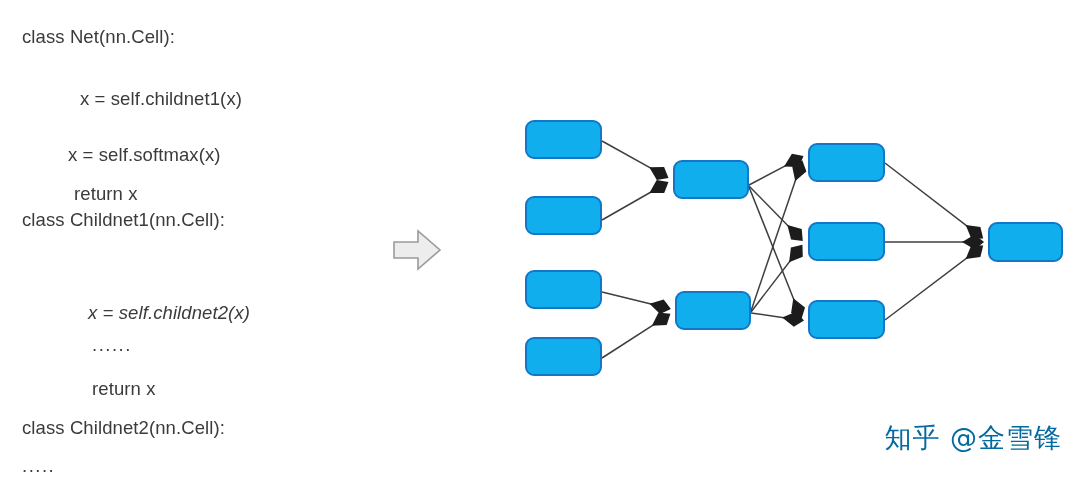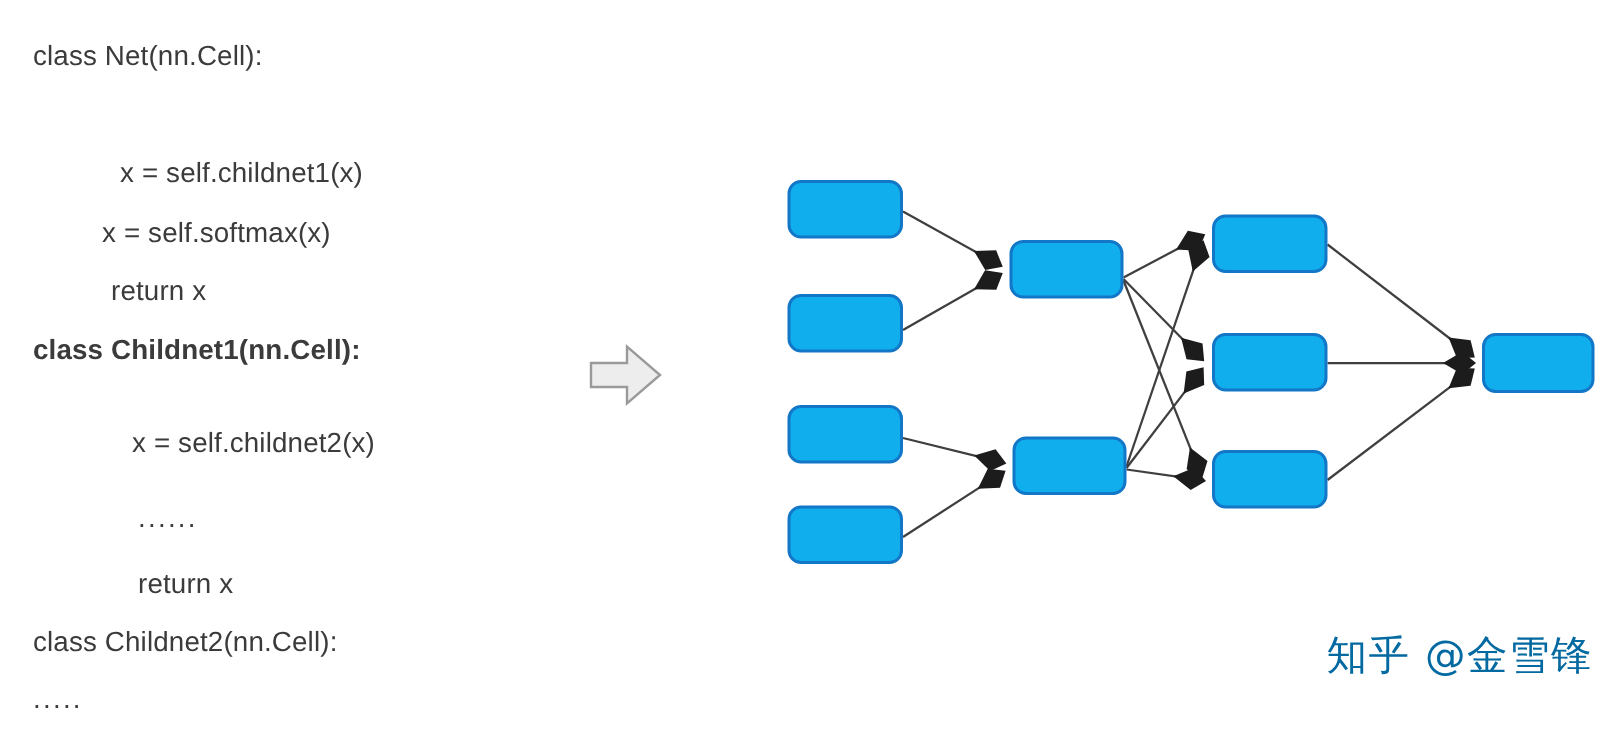--- a/index.html
+++ b/index.html
@@ -83,25 +83,25 @@
     letter-spacing: 1px;
     white-space: pre;
     user-select: none;
   }
 </style>
 </head>
 <body>
 
 <div id="code-panel">
     <div class="code-line" style="left: 22px; top: 28px;">class Net(nn.Cell):</div>
-    <div class="code-line" style="left: 80px; top: 106px;">x = self.childnet1(x)</div>
+    <div class="code-line" style="left: 80px; top: 90px;">x = self.childnet1(x)</div>
     <div class="code-line" style="left: 68px; top: 146px;">x = self.softmax(x)</div>
     <div class="code-line" style="left: 74px; top: 185px;">return x</div>
-    <div class="code-line" style="left: 22px; top: 224px; font-weight: bold;">class Childnet1(nn.Cell):</div>
-    <div class="code-line" style="left: 88px; top: 286px;">x = self.childnet2(x)</div>
+    <div class="code-line" style="left: 22px; top: 211px;">class Childnet1(nn.Cell):</div>
+    <div class="code-line" style="left: 88px; top: 304px; font-style: italic;">x = self.childnet2(x)</div>
     <div class="code-line dots" style="left: 92px; top: 336px;">......</div>
     <div class="code-line" style="left: 92px; top: 380px;">return x</div>
     <div class="code-line" style="left: 22px; top: 419px;">class Childnet2(nn.Cell):</div>
     <div class="code-line dots" style="left: 22px; top: 457px;">.....</div>
   </div>
 
 <div id="transform-arrow">
   <svg width="50" height="44" viewBox="0 0 50 44">
     <polygon points="2,14 26,14 26,3 48,22 26,41 26,30 2,30" fill="#ededed" stroke="#9a9a9a" stroke-width="1.6" stroke-linejoin="miter"></polygon>
   </svg>

